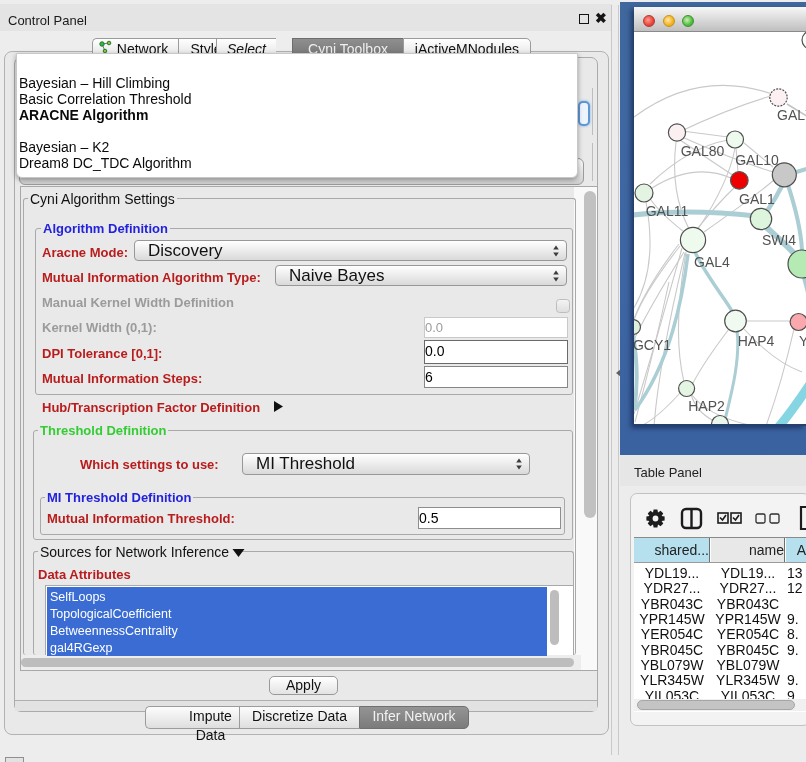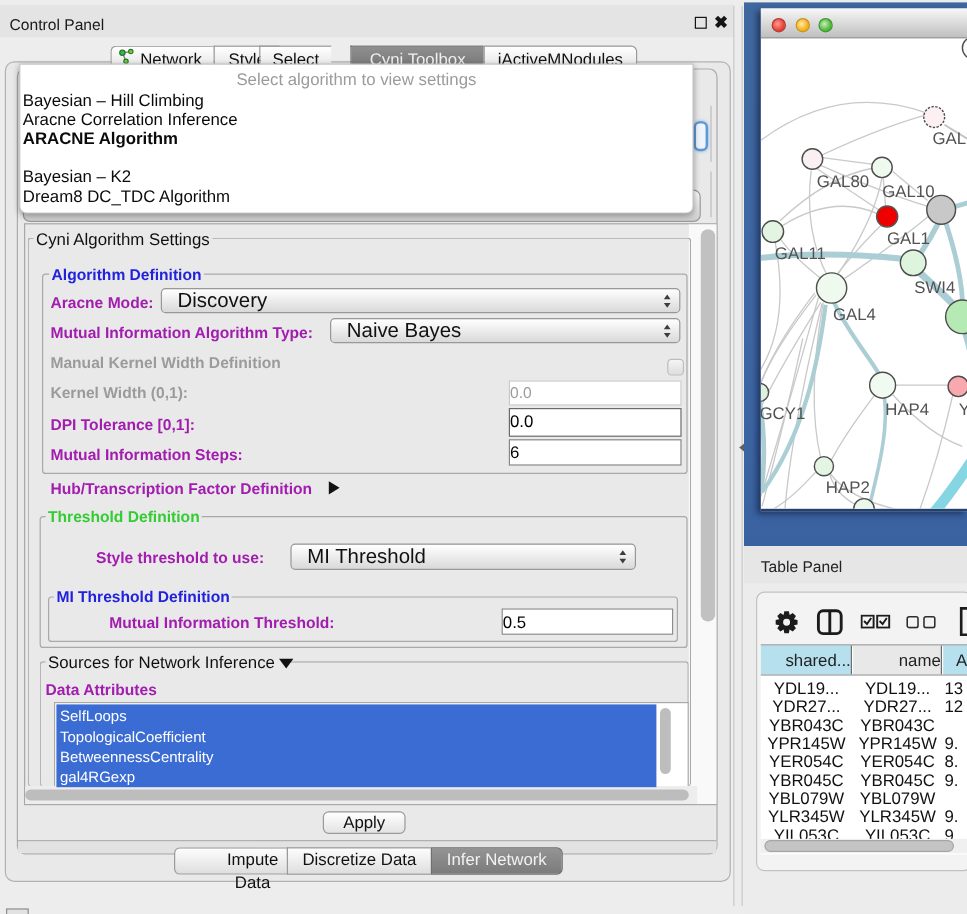--- a/index.html
+++ b/index.html
@@ -29,21 +29,21 @@
 #popup .hint { position:absolute; left:0; right:0; top:4px; text-align:center; color:#9b9b9b; font-size:14px; }
 #popup .it { position:absolute; left:2px; font-size:14px; color:#0a0a0a; white-space:nowrap; }
 
 #vsb { left:574px; top:187px; width:23px; height:483px; background:#f9f9f9; }
 #vsb .thumb { position:absolute; left:10px; top:4px; width:12px; height:327px; background:#c1c1c1; border-radius:6px; }
 #hsb { left:21px; top:655px; width:560px; height:15px; background:#ededed; }
 #hsb .thumb { position:absolute; left:0px; top:3px; width:553px; height:9px; background:#bdbdbd; border-radius:5px; }
 
 .grp { position:absolute; border:1px solid #a9a9a9; border-radius:3px; }
 .grp .lg { position:absolute; top:-8px; background:#e9e9e9; padding:0 2px; font-size:14px; white-space:nowrap; }
-.lbl { position:absolute; font-size:13px; font-weight:bold; color:#a21caf; white-space:nowrap; }
+.lbl { position:absolute; font-size:13px; font-weight:bold; color:#b91c1c; white-space:nowrap; }
 .lbl.dis { color:#9b9b9b; }
 
 .combo { position:absolute; height:21px; border:1px solid #989898; border-radius:4px; background:linear-gradient(#ffffff,#d9d9d9); font-size:17px; color:#111; line-height:19px; padding-left:13px; }
 .combo svg { position:absolute; right:6px; top:3px; }
 
 .fld { position:absolute; background:#ffffff; font-size:13px; text-align:left; padding-right:5px; }
 
 #dlist { left:45px; top:585px; width:529px; height:70px; border:1px solid #a9a9a9; border-bottom:none; background:#ffffff; }
 #dlist .sel { position:absolute; left:1px; top:1px; width:500px; height:69px; background:#3a6cd4; }
 #dlist .li { position:absolute; left:4px; color:#ffffff; font-size:12.5px; white-space:nowrap; }
@@ -82,21 +82,21 @@
 <div id="floatico" class="abs"></div>
 <div id="closeico" class="abs">✖</div>
 
 <div id="outerpanel" class="abs"></div>
 <div id="innerpanel" class="abs"></div>
 <div id="botband" class="abs"></div>
 <div id="scrollpane" class="abs"></div>
 
 <div class="seg first" style="left:92px; width:86px; padding-left:14px;">Network</div>
 <div class="seg" style="left:178px; width:55px;">Style</div>
-<div class="seg" style="left:216px; width:60px;">Select</div>
+<div class="seg" style="left:216px; width:60px;font-style:italic;">Select</div>
 <div class="seg sel" style="left:292px; width:111px;">Cyni Toolbox</div>
 <div class="seg last" style="left:403px; width:128px;">jActiveMNodules</div>
 <svg class="abs" style="left:99px; top:40px;" width="13" height="15" viewBox="0 0 13 15">
  <line x1="3" y1="4" x2="10" y2="3" stroke="#777" stroke-width="1"></line>
  <line x1="3" y1="4" x2="6" y2="11" stroke="#777" stroke-width="1"></line>
  <circle cx="3" cy="4" r="2.2" fill="#39b54a" stroke="#1d7a2a"></circle>
  <circle cx="10" cy="3" r="1.8" fill="#8cc63f" stroke="#1d7a2a"></circle>
  <circle cx="6" cy="11" r="1.8" fill="#8cc63f" stroke="#1d7a2a"></circle>
 </svg>
 
@@ -143,31 +143,31 @@
 <div class="fld" style="left:424px; top:366px; width:144px; height:22px; border:1px solid #868686; color:#000; font-size:14px; line-height:20px;">6</div>
 
 <div class="lbl" style="left:42px; top:400px;">Hub/Transcription Factor Definition</div>
 <svg class="abs" style="left:273px; top:400px;" width="11" height="13" viewBox="0 0 11 13">
     <path d="M1 1 L10 6.5 L1 12 Z" fill="#111"></path>
   </svg>
 
 <div class="grp" style="left:33px; top:430px; width:540px; height:110px;">
   <span class="lg" style="left:4px; color:#33cc33; font-weight:bold; font-size:13px;">Threshold Definition</span>
 </div>
-<div class="lbl" style="left:80px; top:457px;">Style threshold to use:</div>
+<div class="lbl" style="left:80px; top:457px;">Which settings to use:</div>
 <div class="combo" style="left:242px; top:453px; width:288px; height:22px; line-height:20px;">MI Threshold
   <svg width="8" height="14" viewBox="0 0 8 14">
       <path d="M4 1.5 L6.8 5.4 L1.2 5.4 Z" fill="#3c3c3c"></path>
       <path d="M4 12.5 L6.8 8.6 L1.2 8.6 Z" fill="#3c3c3c"></path>
     </svg>
 </div>
 <div class="grp" style="left:40px; top:497px; width:525px; height:38px;">
   <span class="lg" style="left:4px; color:#2222dd; font-weight:bold; font-size:13px;">MI Threshold Definition</span>
 </div>
-<div class="lbl" style="left:47px; top:511px;margin-left:44px;">Mutual Information Threshold:</div>
+<div class="lbl" style="left:47px; top:511px;">Mutual Information Threshold:</div>
 <div class="fld" style="left:418px; top:507px; width:143px; height:22px; border:1px solid #8d8d8d; color:#000; font-size:14px; line-height:20px;">0.5</div>
 
 <div class="grp" style="left:33px; top:551px; width:541px; height:104px; border-bottom:none;">
   <span class="lg" style="left:4px; color:#111; font-weight:normal;">Sources for Network Inference &nbsp;</span>
 </div>
 <svg class="abs" style="left:232px; top:548px;" width="13" height="10" viewBox="0 0 13 10">
     <path d="M0.5 1 L12.5 1 L6.5 9 Z" fill="#111"></path>
   </svg>
 <div class="lbl" style="left:38px; top:567px;">Data Attributes</div>
 <div id="dlist" class="abs">
@@ -181,23 +181,22 @@
 
 <div id="applybtn" class="abs">Apply</div>
 
 <div class="bseg first" style="left:145px; width:94px;">Impute Data</div>
 <div class="bseg" style="left:239px; width:120px;">Discretize Data</div>
 <div class="bseg sel last" style="left:359px; width:110px;">Infer Network</div>
 
 <div id="cornerbox" class="abs"></div>
 
 <div id="popup" class="abs">
-  <div class="hint">Select algorithm to view settings</div>
   <div class="it" style="top:21px;">Bayesian – Hill Climbing</div>
-  <div class="it" style="top:37px;">Aracne Correlation Inference</div>
+  <div class="it" style="top:37px;">Basic Correlation Threshold</div>
   <div class="it" style="top:53px; font-weight:bold;">ARACNE Algorithm</div>
   <div class="it" style="top:85px;">Bayesian – K2</div>
   <div class="it" style="top:101px;">Dream8 DC_TDC Algorithm</div>
 </div>
 
 <div id="divider" class="abs"></div>
 <svg class="abs" style="left:615px; top:368px;" width="7" height="10" viewBox="0 0 7 10">
     <path d="M6 1 L1 5 L6 9 Z" fill="#5f5f5f"></path>
   </svg>
 

